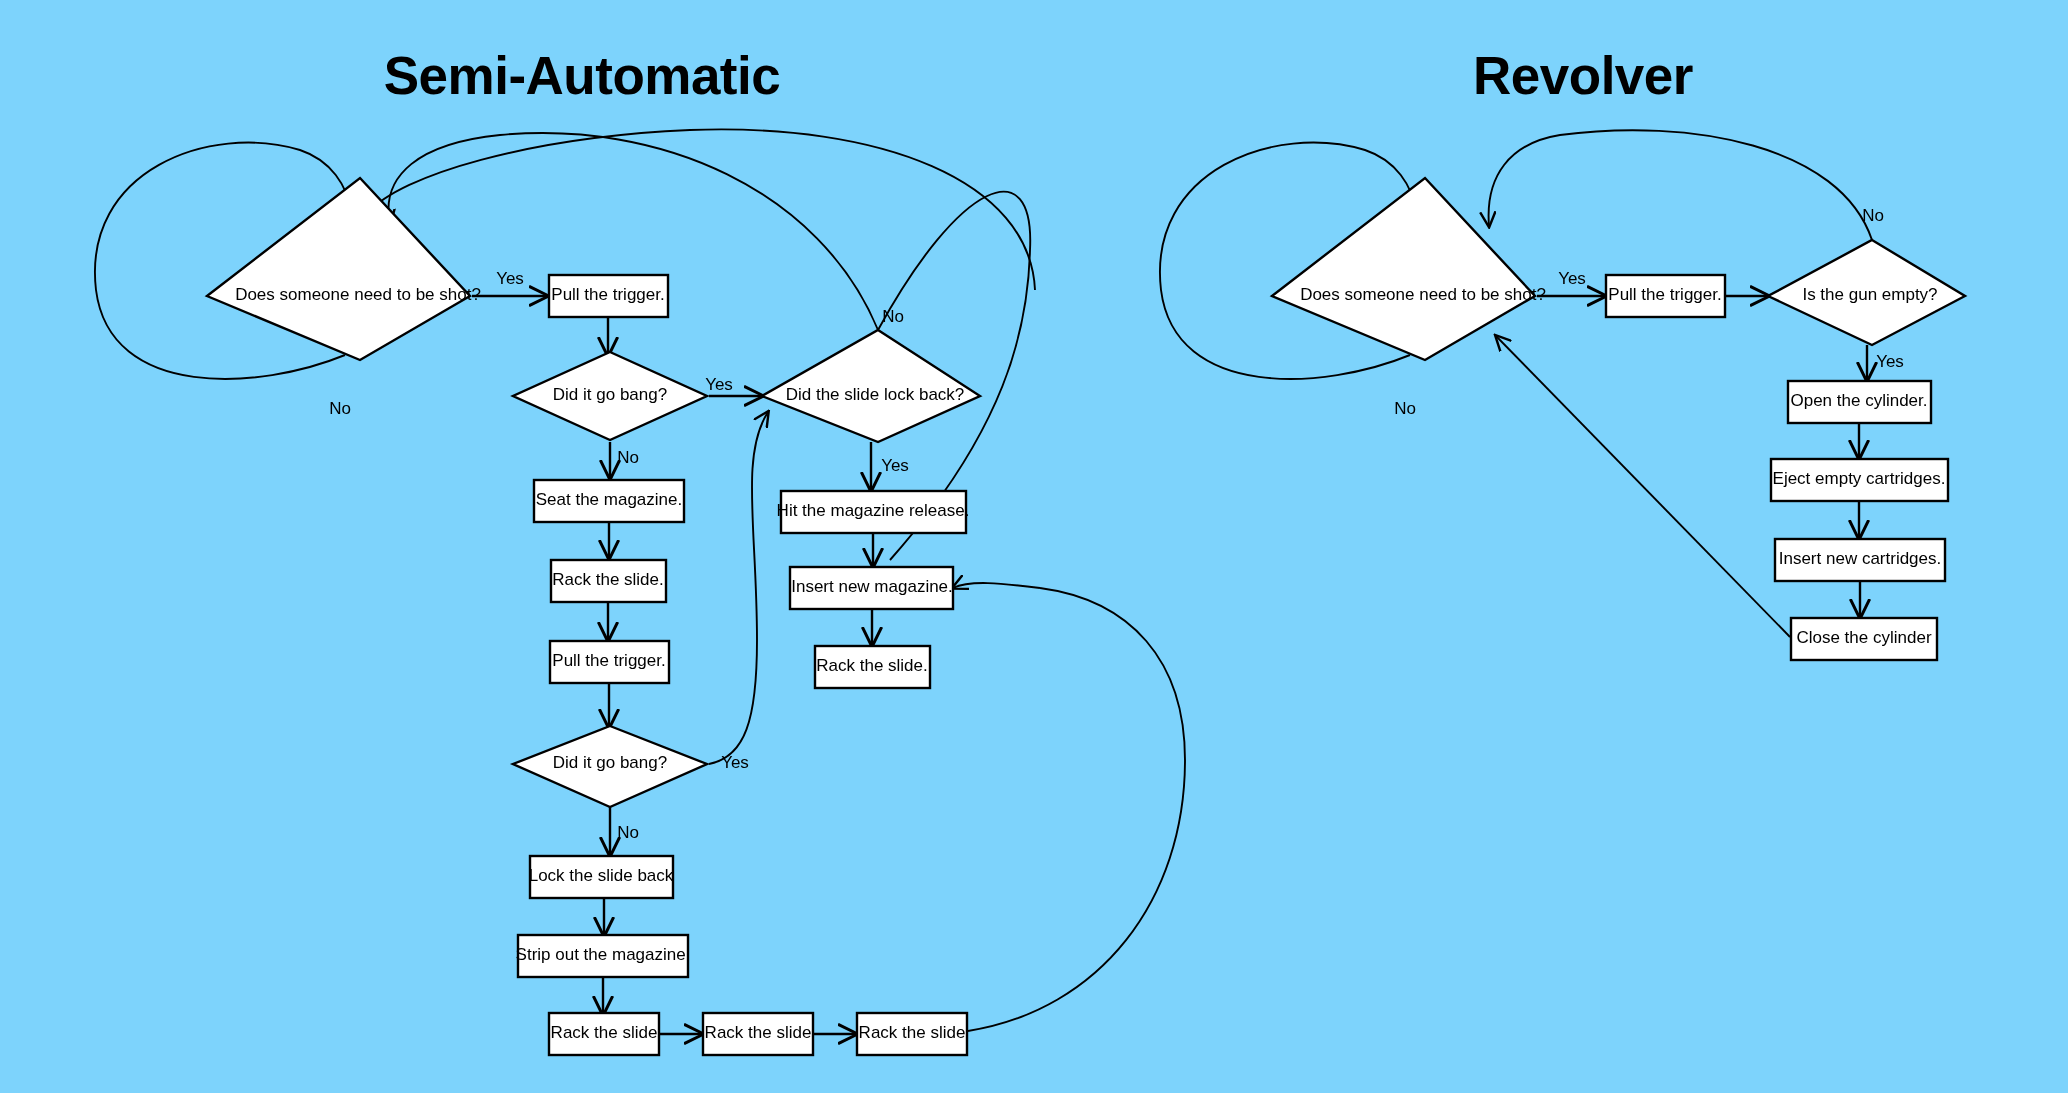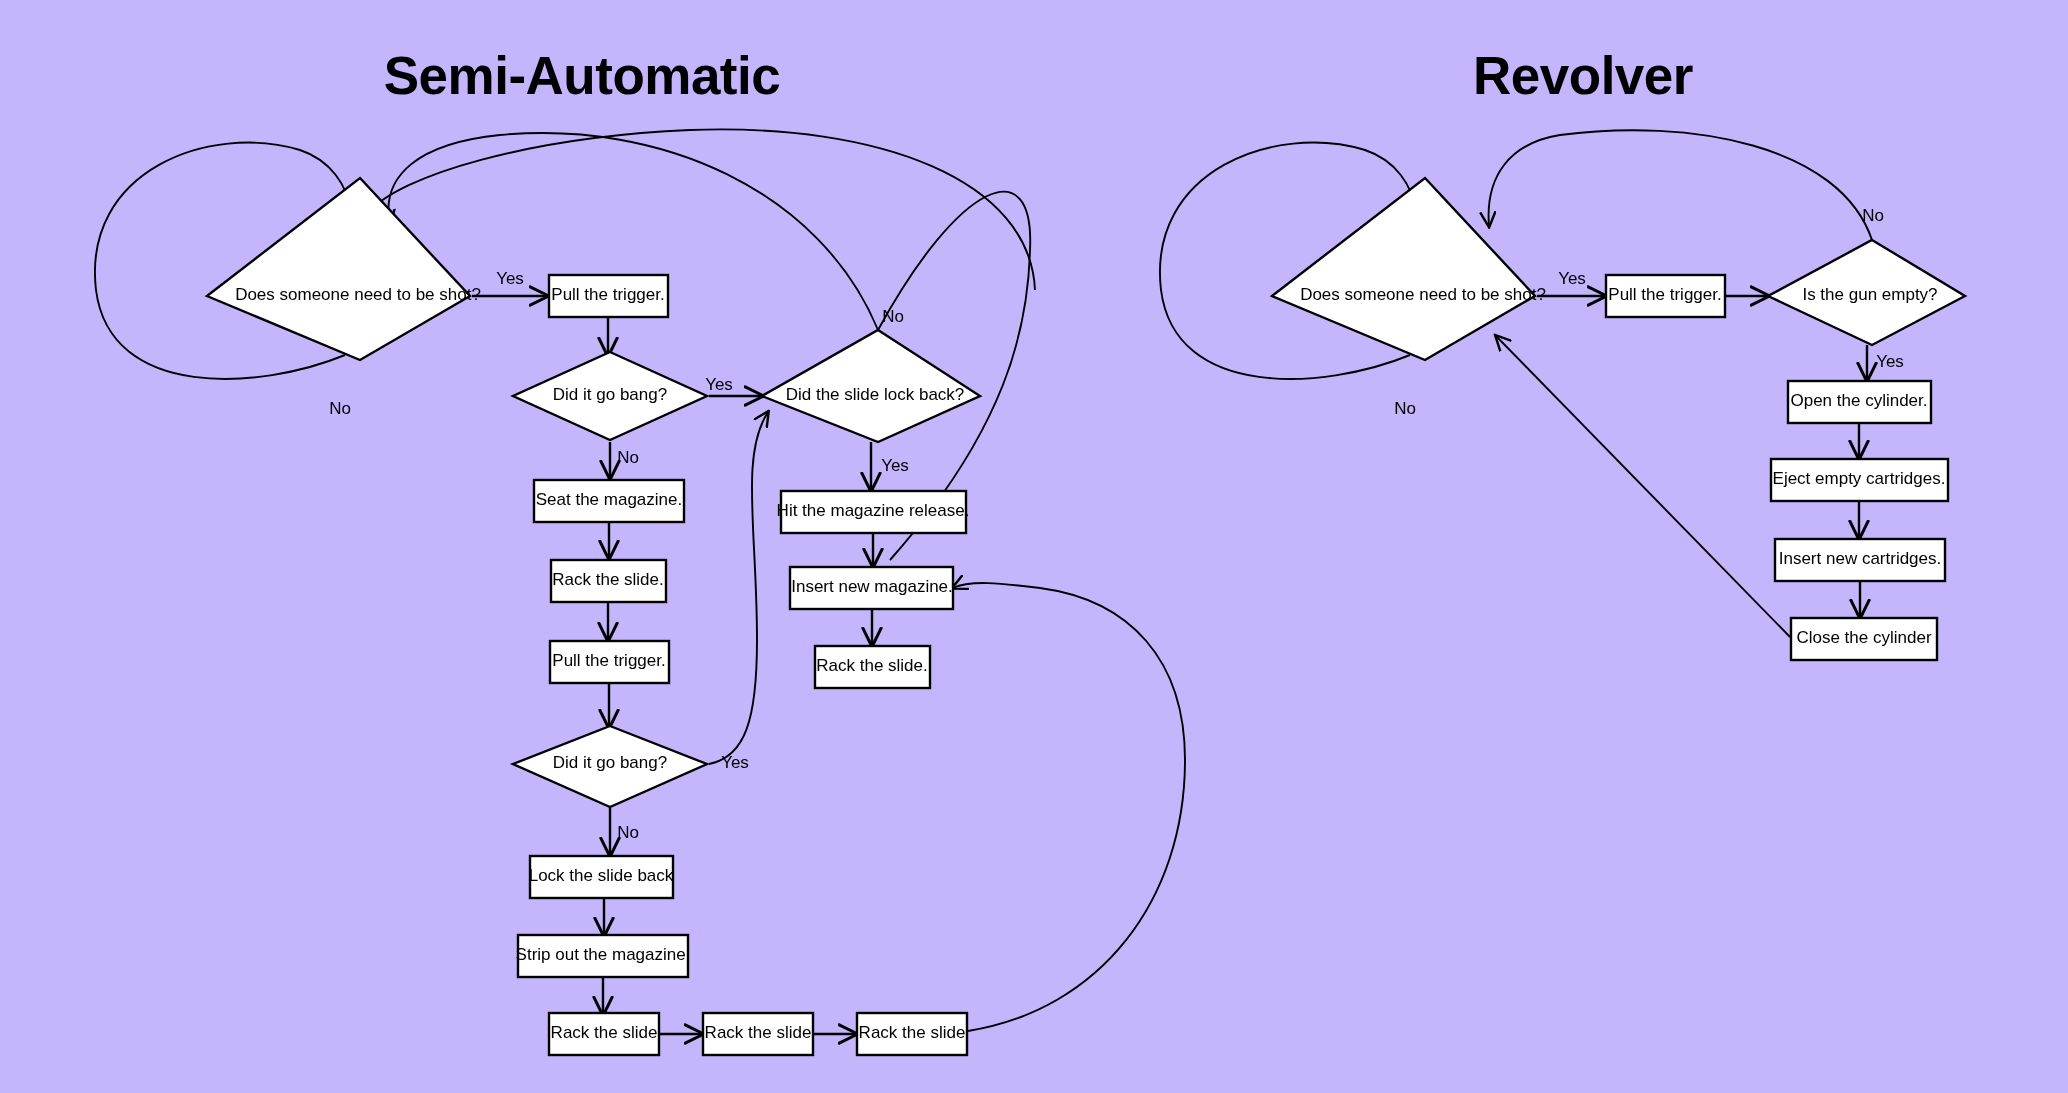--- a/index.html
+++ b/index.html
@@ -10,21 +10,21 @@
   body {
     width: 2068px;
     height: 1093px;
     font-family: "Liberation Sans", sans-serif;
     overflow: hidden;
   }
   #canvas {
     position: relative;
     width: 2068px;
     height: 1093px;
-    background: #c4b5fd;
+    background: #7dd3fc;
   }
   svg.flow {
     position: absolute;
     left: 0;
     top: 0;
     width: 2068px;
     height: 1093px;
   }
   .node-shape {
     fill: #ffffff;

